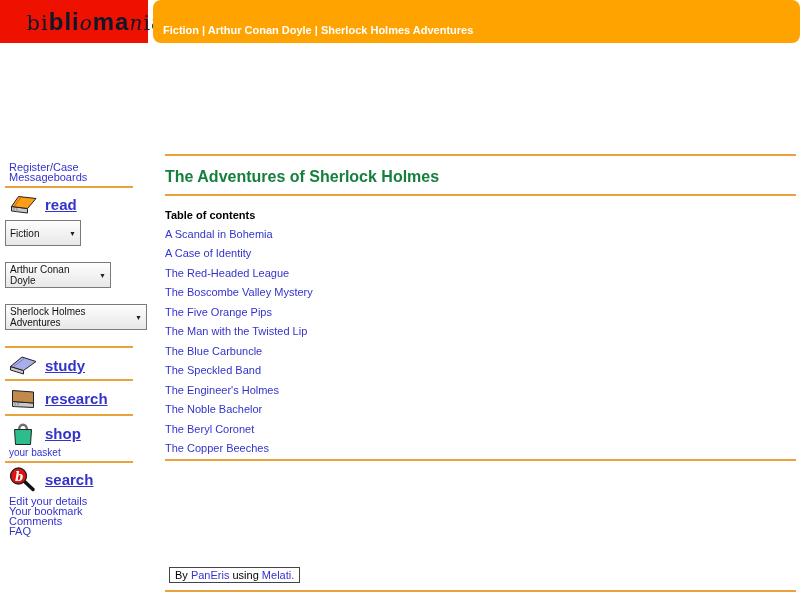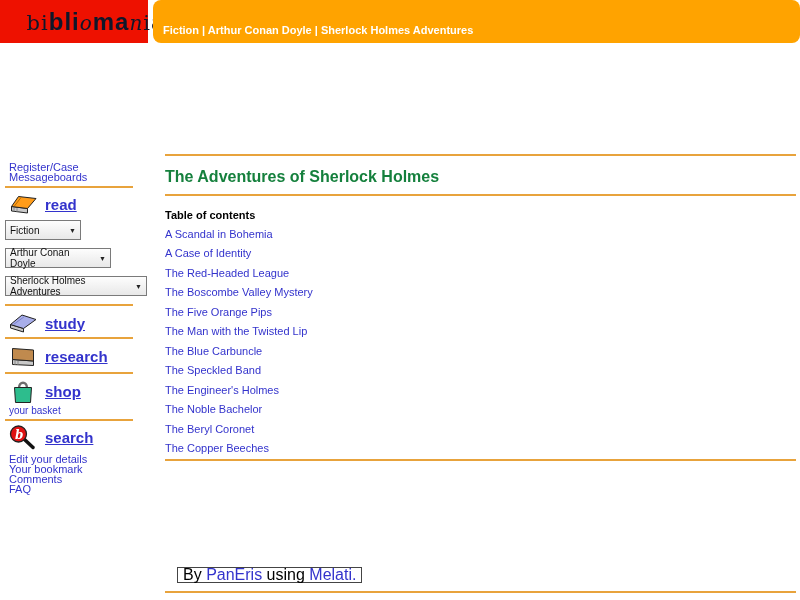--- a/index.html
+++ b/index.html
@@ -36,38 +36,38 @@
   .row-shop     { margin-top:4px; }
   .row-search   { margin-top:4px; }
   .seclabel { font-size:15px; font-weight:bold; color:#3333cc;text-decoration:underline; }
   .div-dd   { margin-top:2px; }
   .div-st   { margin-top:3px; }
   .div-re   { margin-top:4px; }
   .div-sh   { margin-top:3px; }
   .selwrap { margin:4px 0 0 5px; }
   .select { display:flex; align-items:center; justify-content:space-between;
             border:1px solid #7a7a7a; background:linear-gradient(#fdfdfd,#e8e8e8);
-            height:20px; font-size:10px; color:#111; padding:0 4px;
-            margin-bottom:8px; cursor:pointer; }
+            height:26px; font-size:10px; color:#111; padding:0 4px;
+            margin-bottom:16px; cursor:pointer; }
   .w1 { width:76px; } .w2 { width:106px; } .w3 { width:142px; }
   .sel-arrow { font-size:7px; color:#222; margin-left:6px; }
   .basket { display:block; font-size:10px; line-height:11px; margin:1px 0 3px 9px; }
   .bottomlinks { margin-top:4px; }
   .bottomlinks .sb-link { margin-bottom:0; }
 
   
   .rule { border:0; border-top:2px solid #e8a33c; }
   .r1 { margin-top:111px; }
   .page-title { font-size:16px; font-weight:bold; color:#15803d; margin:12px 0 8px; }
   .tochead { font-size:11px; font-weight:bold; color:#000; margin-top:13px; }
   .toclink { display:block; font-size:11px; line-height:13px; margin-top:6.5px; }
   .r3 { margin-top:4px; }
   .byline { display:inline-block; border:1px solid #444; padding:1px 5px;
-            font-size:16px; line-height:12px; color:#000;
-            margin-top:106px; margin-left:12px; }
+            font-size:11px; line-height:12px; color:#000;
+            margin-top:106px; margin-left:4px; }
   .r4 { margin-top:7px; }
 </style>
 </head>
 <body>
 
 <div class="header">
   <div class="logo">
     <span><span class="lp lp-serif">b</span><span class="lp lp-serif">i</span><span class="lp lp-bold">bli</span><span class="lp lp-italic">o</span><span class="lp lp-bold">ma</span><span class="lp lp-italic">n</span><span class="lp lp-serif">i</span><span class="lp lp-end">a</span></span>
   </div>
   <div class="topbar">

